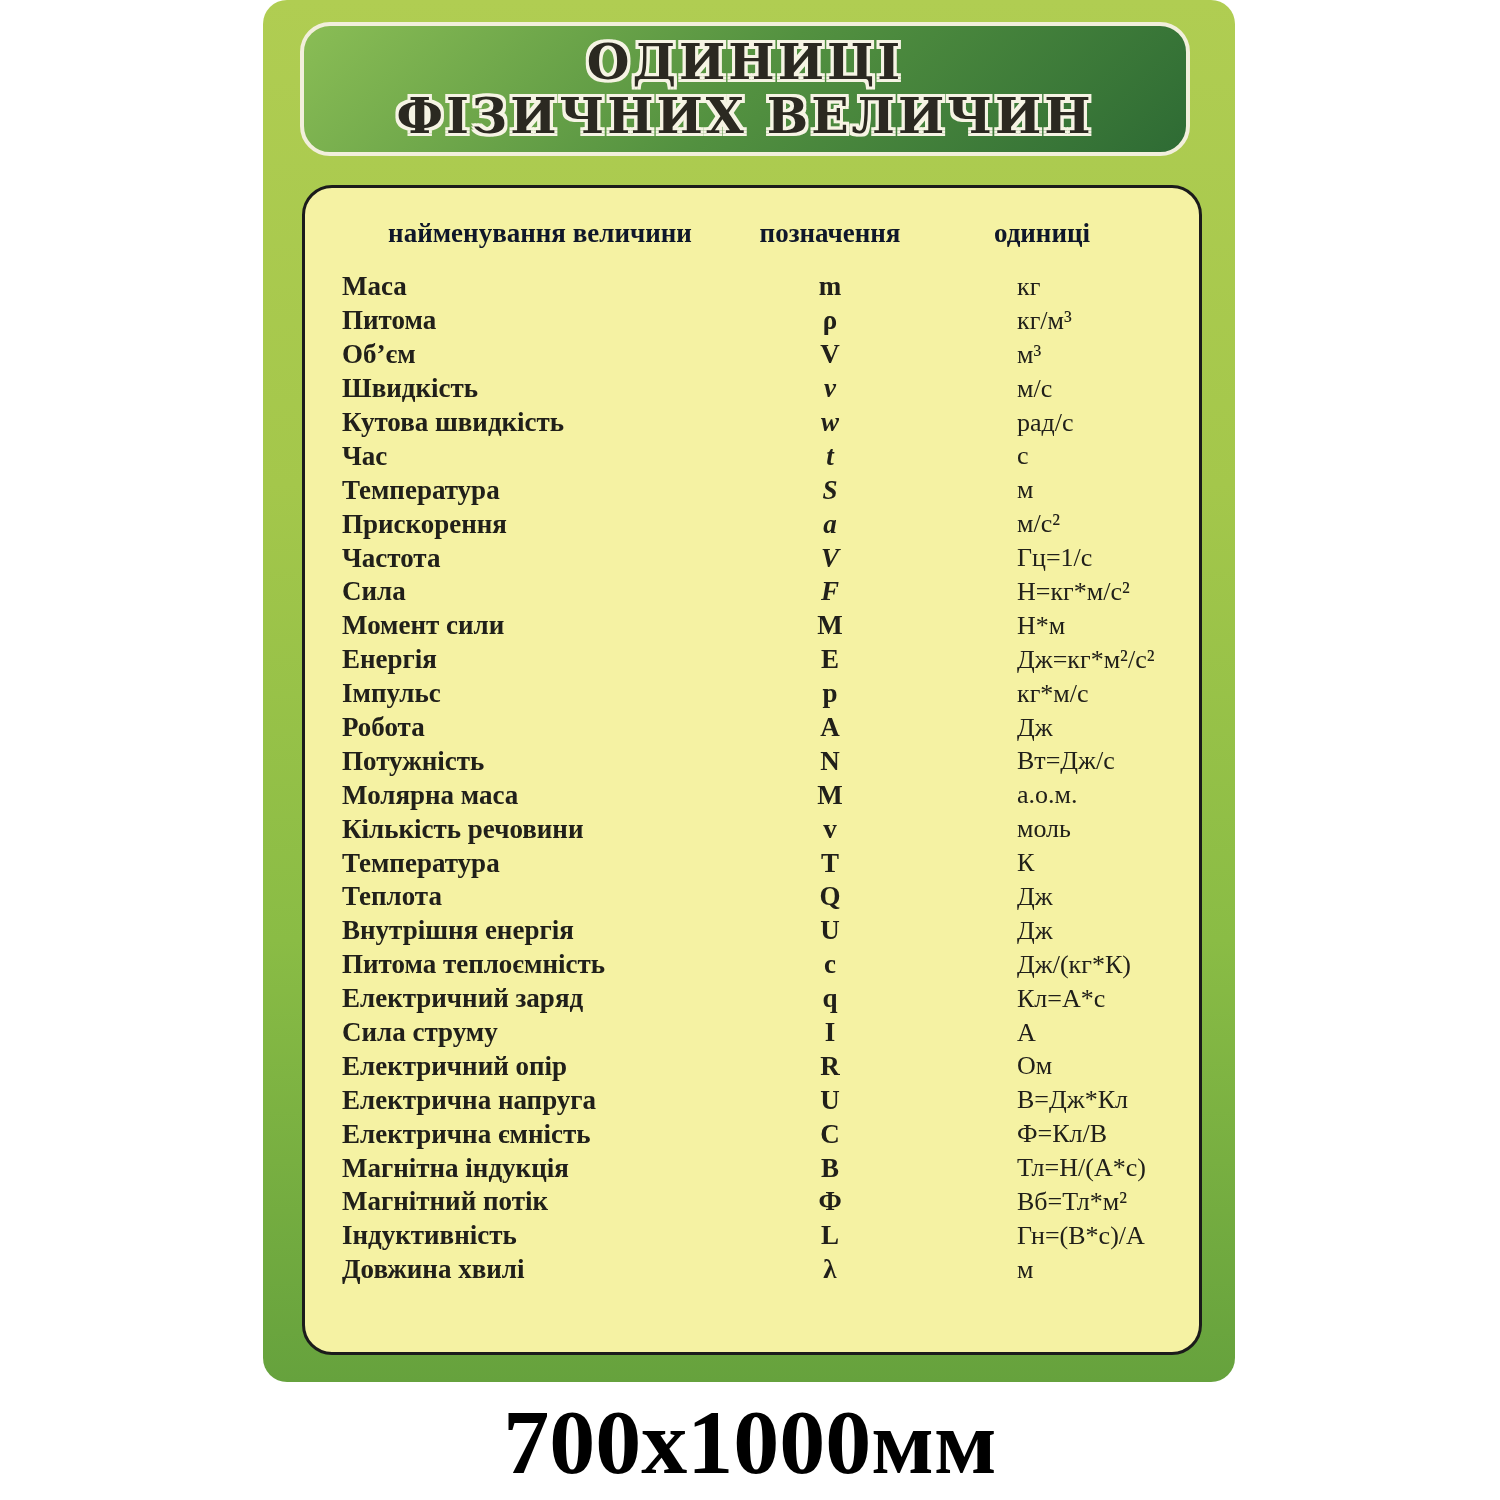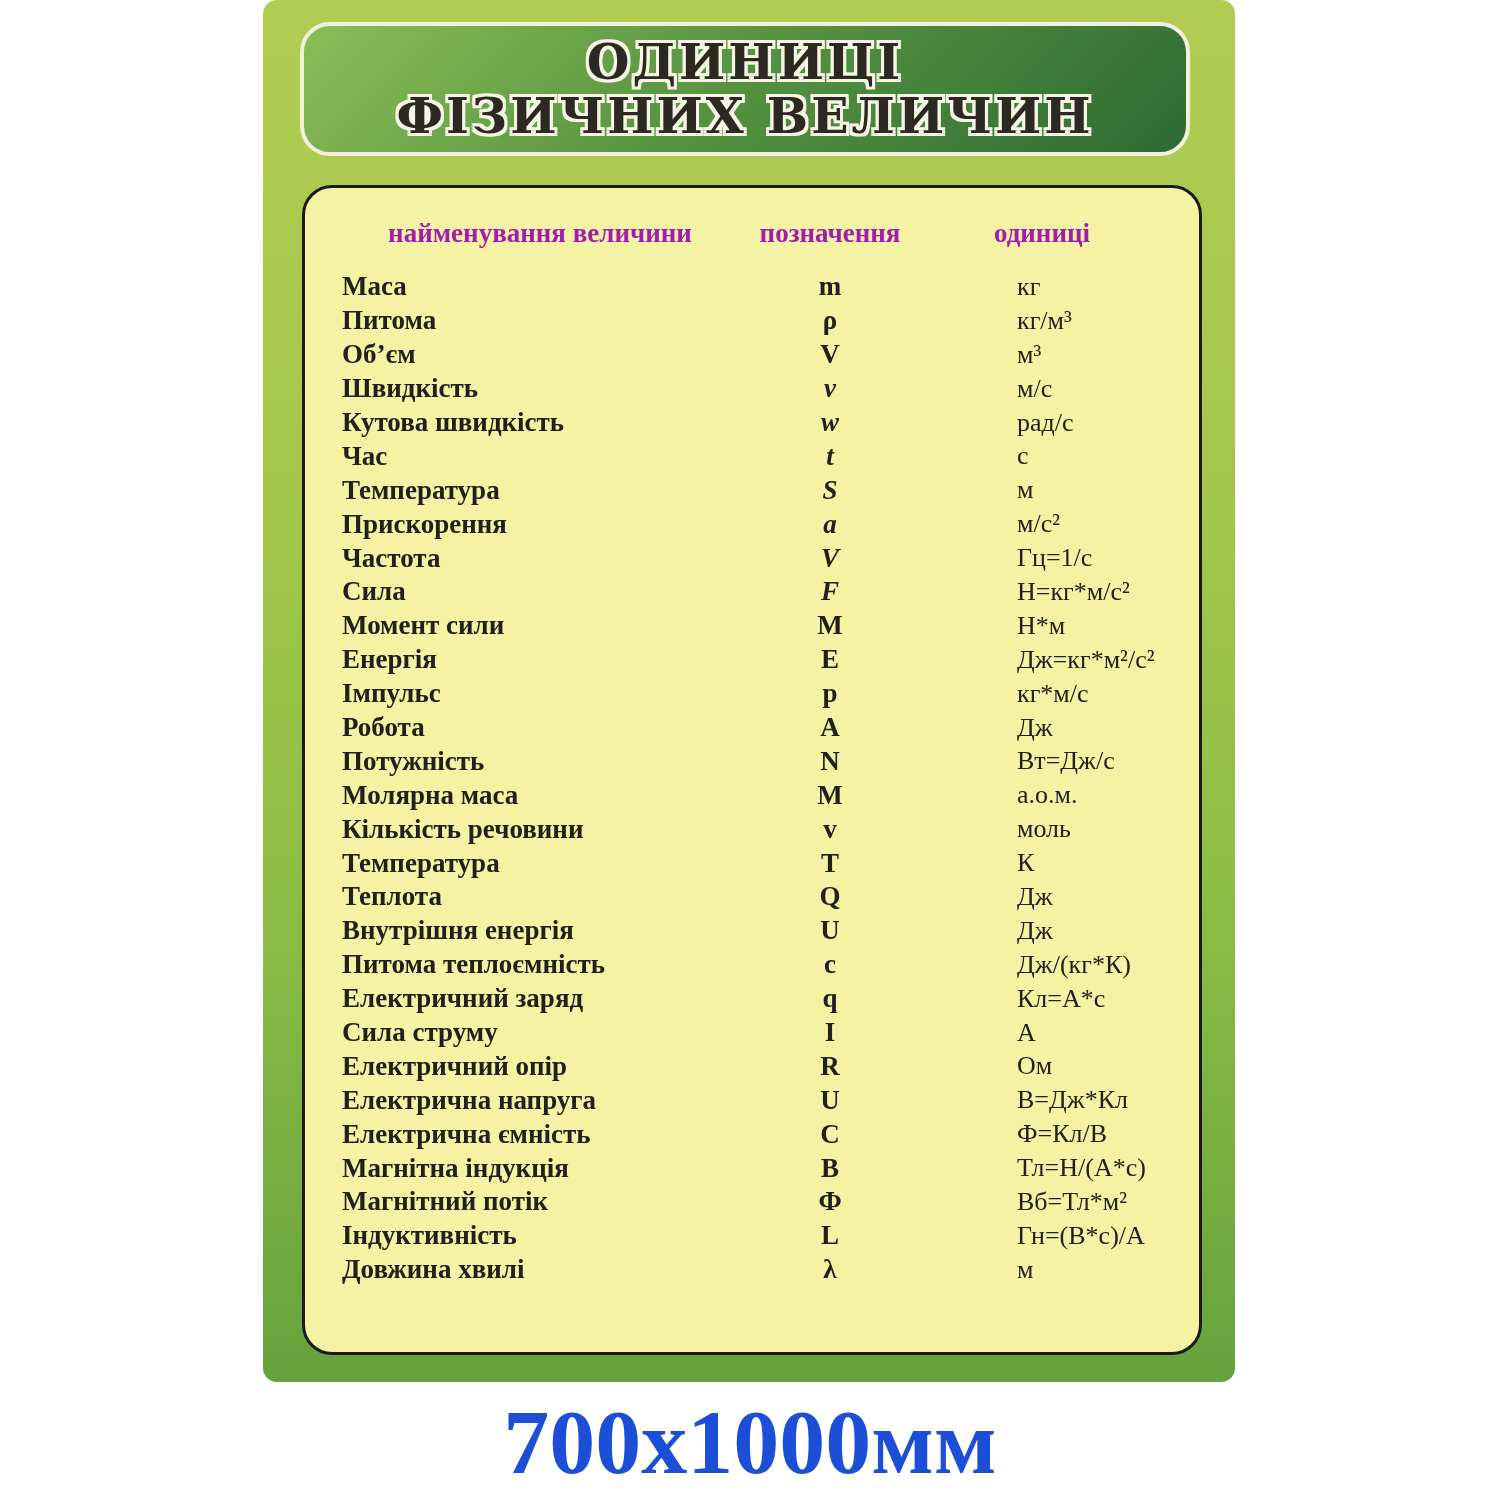--- a/index.html
+++ b/index.html
@@ -7,21 +7,21 @@
     width: 1500px; height: 1500px;
     background: #ffffff;
     position: relative;
     font-family: "Liberation Serif", "DejaVu Serif", serif;
     overflow: hidden;
   }
   .poster {
     position: absolute;
     left: 263px; top: 0;
     width: 972px; height: 1382px;
-    border-radius: 14px;
+    border-radius: 24px;
     background: linear-gradient(180deg, #b0cd52 0%, #a4c74b 35%, #8abc45 68%, #66a23d 100%);
   }
   .title-banner {
     position: absolute;
     left: 37px; top: 22px;
     width: 890px; height: 134px;
     box-sizing: border-box;
     border: 4px solid #f2efdc;
     border-radius: 30px;
     background: linear-gradient(135deg, #8abd55 0%, #539140 50%, #2e6b34 100%);
@@ -56,21 +56,21 @@
   .header-row {
     display: grid;
     grid-template-columns: 420px 160px 1fr;
     height: 62px;
     align-items: center;
   }
   .hcell {
     font-weight: bold;
     font-size: 27px;
     line-height: 28px;
-    color: #a21caf;
+    color: #0f172a;
     text-align: center;
   }
   .hcell.hname { max-width: 330px; margin: 0 auto; }
   .rows { margin-top: 6px; }
   .row {
     display: grid;
     grid-template-columns: 420px 160px 1fr;
     height: 33.9px;
     align-items: center;
   }
@@ -81,21 +81,21 @@
   .cell.units { font-size: 26px; font-weight: normal; padding-left: 107px; }
   .size-caption {
     position: absolute;
     left: 0; right: 0;
     top: 1396px;
     text-align: center;
     font-family: "Liberation Serif", "DejaVu Serif", serif;
     font-weight: bold;
     font-size: 92px;
     line-height: 1;
-    color: #1d4ed8;
+    color: #000000;
   }
 </style>
 </head>
 <body>
 
 <div class="poster">
 
   <div class="title-banner">
     <div class="title-line">ОДИНИЦІ</div>
     <div class="title-line">ФІЗИЧНИХ ВЕЛИЧИН</div>

